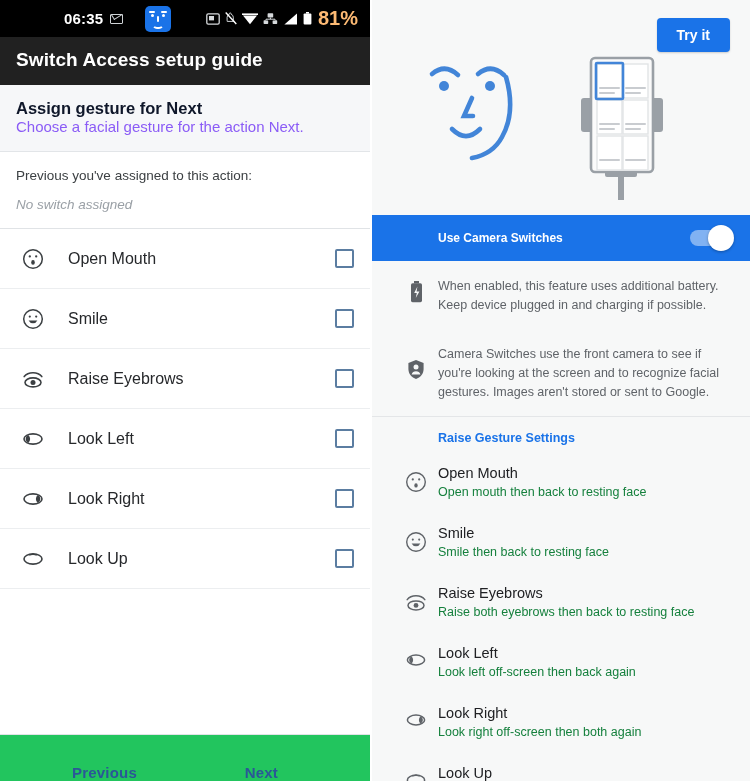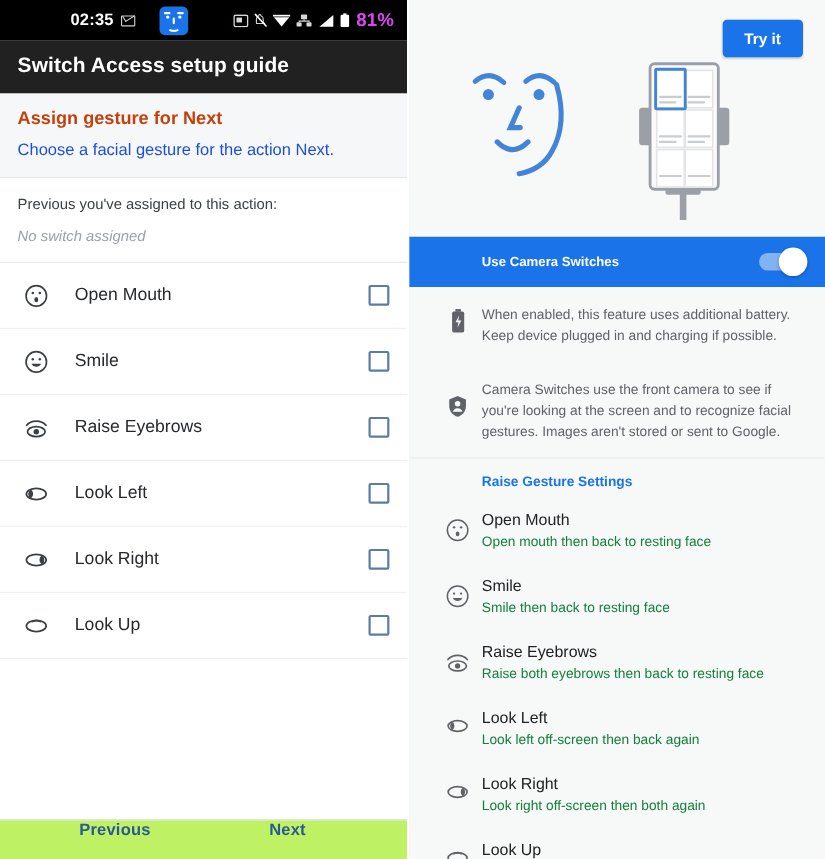--- a/index.html
+++ b/index.html
@@ -66,38 +66,38 @@
   .sb-face .n  { width:2px; height:6px; border-radius:1px; left:12px; top:10px; }
   .sb-face .m  { width:12px; height:2px; border-radius:0 0 6px 6px; left:7px; top:18px;
                  border-bottom:2px solid #ffffff; background:transparent; height:5px;
                  border-left:2px solid transparent; border-right:2px solid transparent; }
   .sb-right {
     margin-left: auto; display: flex; align-items: center; gap: 5px;
     color: #ffffff;
   }
   .sb-right svg { display: block; }
   .sb-batt-pct {
-    color: #d946ef; font-size: 17px; font-weight: bold; margin-left: 1px;
+    color: #fdba74; font-size: 20px; font-weight: bold; margin-left: 1px;
   }
 
   .appbar {
     background: #212121; color: #ffffff;
     padding: 12px 16px 14px 16px;
     flex: none;
   }
   .appbar-title { font-size: 19px; font-weight: bold; letter-spacing: .1px; }
 
   .sect-head {
     background: #f6f7f9;
     padding: 14px 16px 16px 16px;
     border-bottom: 1px solid #e2e5e8;
     flex: none;
   }
-  .sect-title { font-size: 16.5px; font-weight: bold; color: #c2410c; }
-  .sect-sub { font-size: 15px; color: #1d4ed8; margin-top: 10px; }
+  .sect-title { font-size: 16.5px; font-weight: bold; color: #0f172a; }
+  .sect-sub { font-size: 15px; color: #8b5cf6; }
 
   .assigned-box {
     background: #ffffff;
     padding: 16px 16px 16px 16px;
     border-bottom: 1px solid #e0e3e6;
     flex: none;
   }
   .assigned-label { font-size: 13.5px; color: #3c4043; }
   .assigned-value { font-size: 13.5px; color: #9aa0a6; font-style: italic; margin-top: 14px; }
 
@@ -114,22 +114,22 @@
   .gname { font-size: 16px; color: #26282b; margin-left: 20px; flex: 1; }
   .cbox {
     width: 19px; height: 19px;
     border: 2.2px solid #5b7da1;
     border-radius: 2px;
     background: #ffffff;
     flex: none;
   }
   .filler { background: #ffffff; flex: 1 1 auto; }
   .navbar {
-    height: 36px; background: #bef264;
-    display: flex; align-items: flex-start;
+    height: 47px; background: #22c55e;
+    display: flex; align-items: flex-end;
     flex: none;
     border-top: 1px solid #e0e3e6;
   }
   .navbtn {
     font-size: 15px; font-weight: bold; color: #2b5797;
     letter-spacing: .2px;
   }
   .navbtn.prev { margin-left: 72px; }
   .navbtn.next { margin-left: auto; margin-right: 92px; }
 
@@ -208,21 +208,21 @@
   .fg-sub { font-size: 12.5px; color: #15803d; margin-top: 3px; }
 </style>
 </head>
 <body>
 
 <div class="screens">
 
   <div class="left-phone">
 
     <div class="statusbar">
-      <span class="sb-time">02:35</span>
+      <span class="sb-time">06:35</span>
       <span class="sb-msgicon"></span>
       <span class="sb-face">
         <i class="b1"></i>
           <i class="b2"></i>
           <i class="e1"></i>
           <i class="e2"></i>
           <i class="n"></i>
           <i class="m"></i>
       </span>
       <span class="sb-right">

